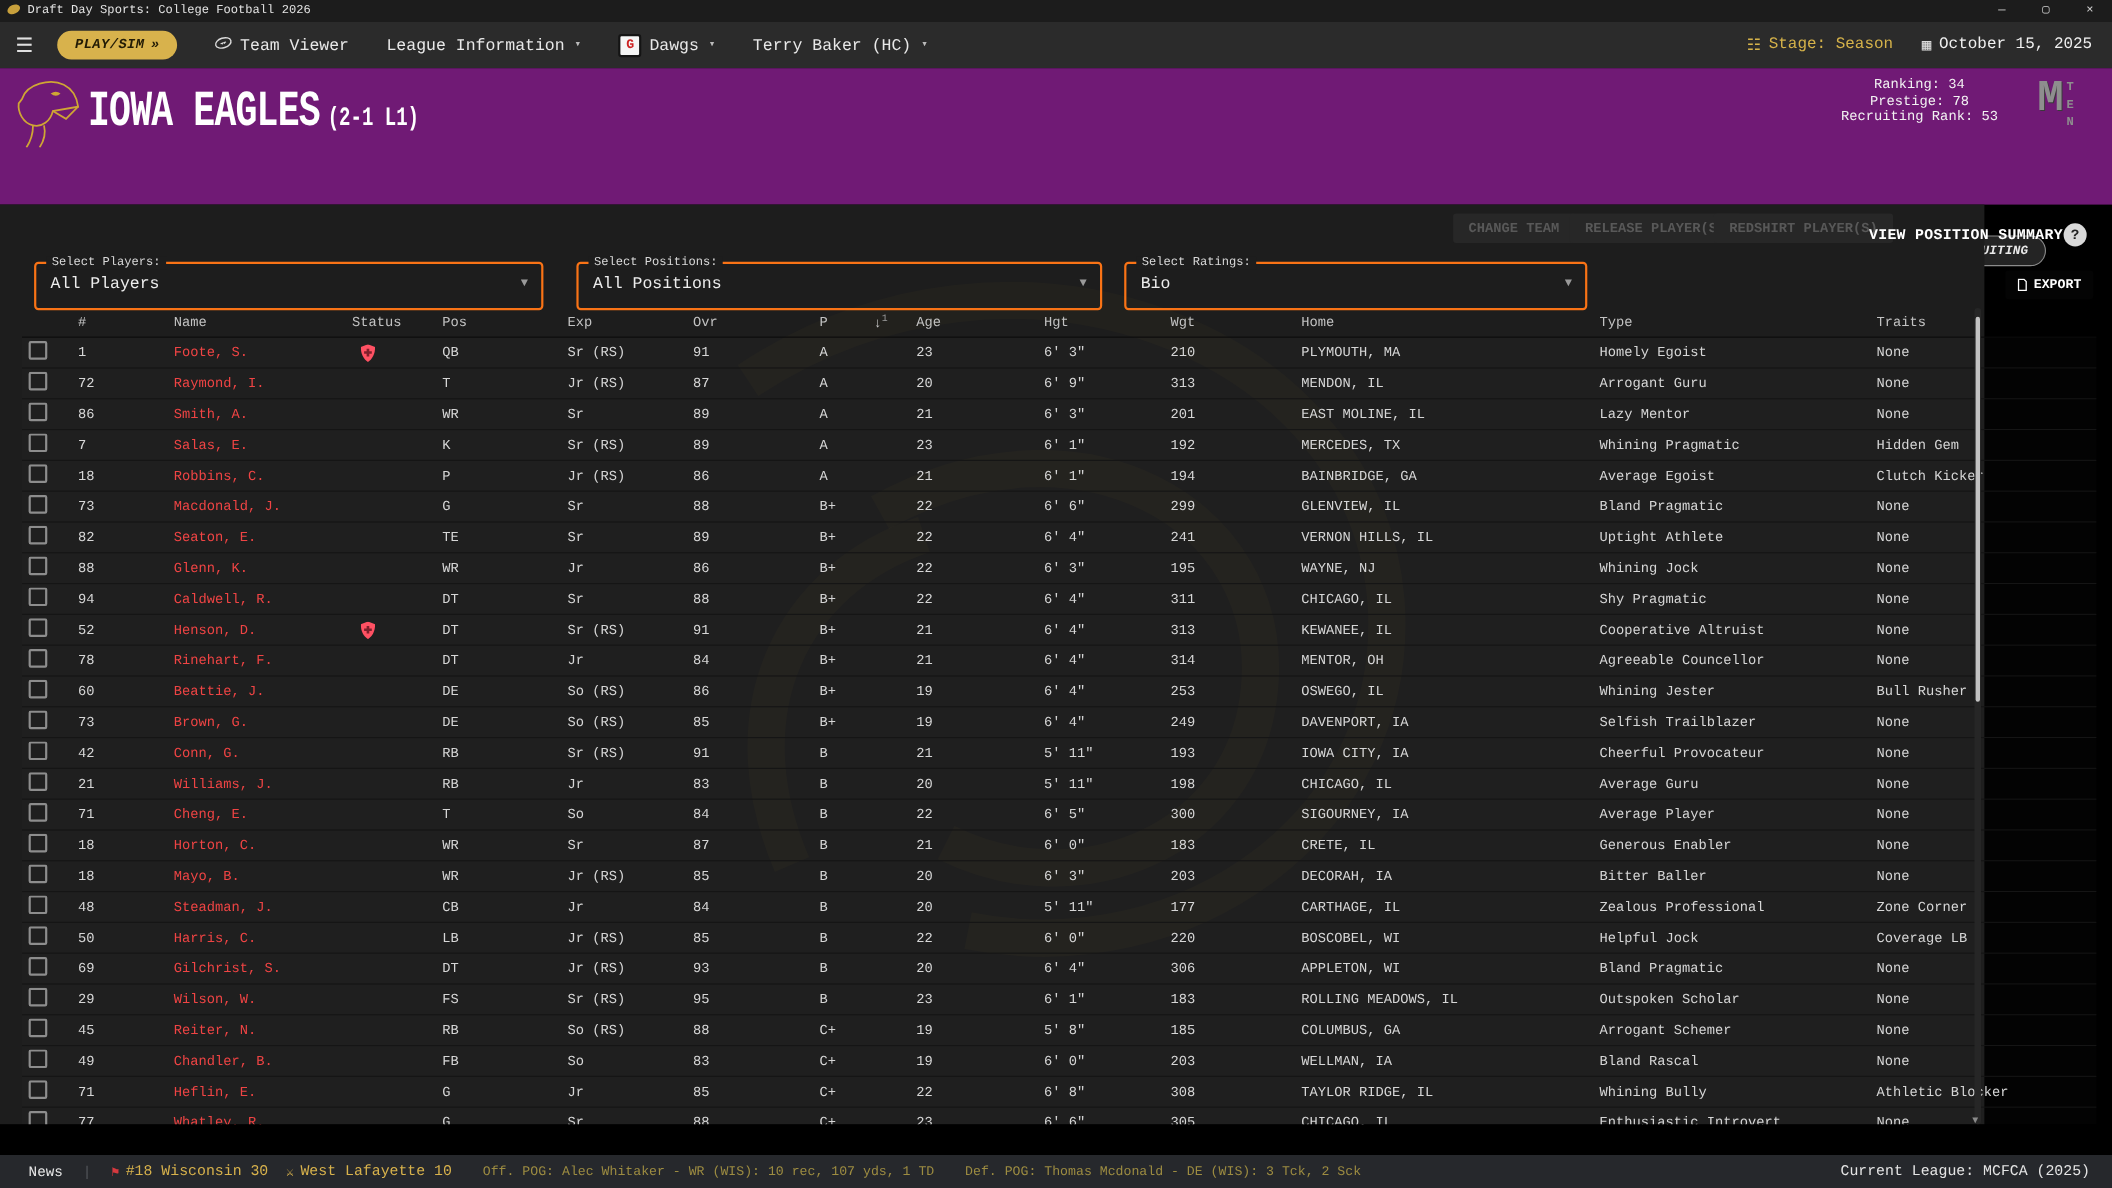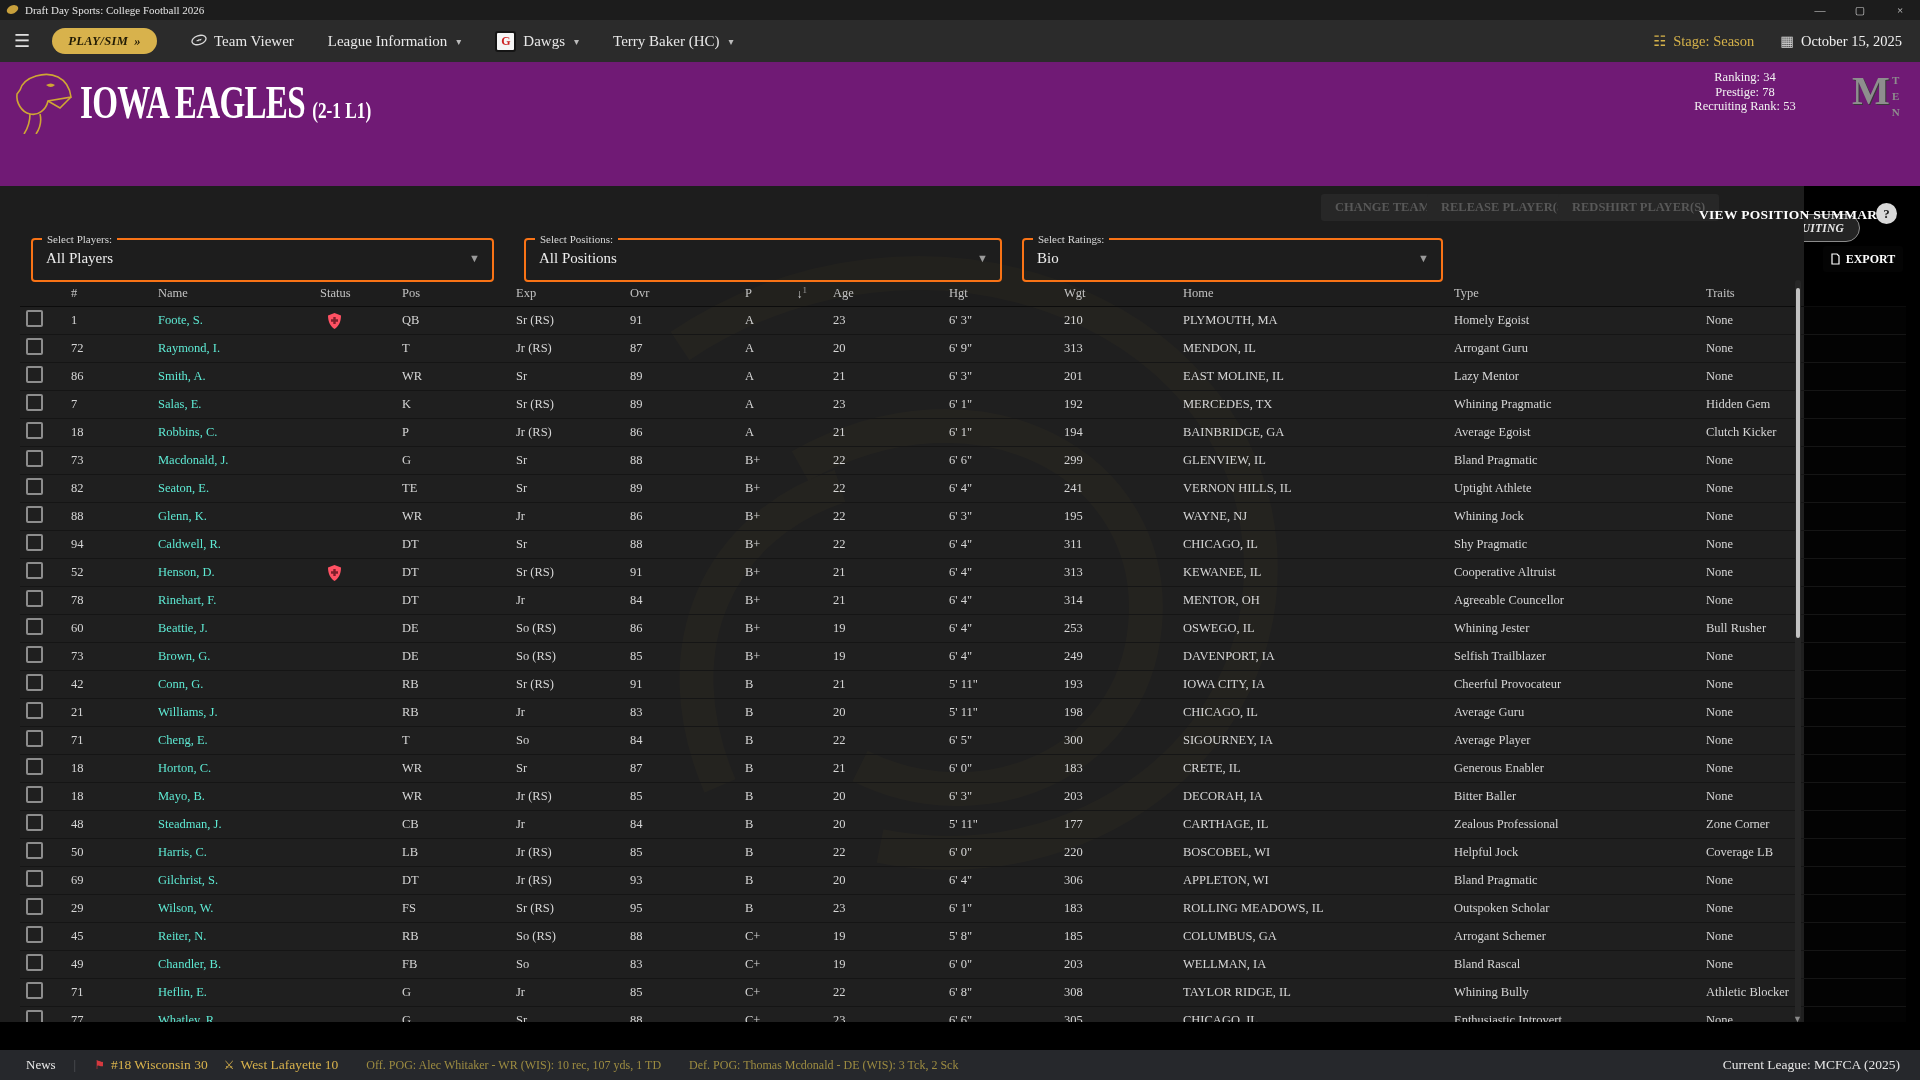--- a/index.html
+++ b/index.html
@@ -1,17 +1,17 @@
 <!DOCTYPE html>
 <html><head>
 <meta charset="utf-8">
 <style>
   html,body{margin:0;padding:0;background:#000;}
   #app{position:relative;width:1920px;height:1080px;background:#000;overflow:hidden;
-       font-family:Liberation Serif, serif;color:#ddd;-webkit-font-smoothing:antialiased;}
+       font-family:Liberation Mono, monospace;color:#ddd;-webkit-font-smoothing:antialiased;}
 
   
   .titlebar{position:absolute;left:0;top:0;width:1920px;height:20px;background:#1c1c1c;
             display:flex;align-items:center;font-size:11px;color:#e3e3e3;}
   .titlebar .appicon{margin:0 6px 0 6px;display:inline-block;}
   .wincontrols{position:absolute;right:0;top:0;height:20px;display:flex;align-items:center;gap:0;}
   .winbtn{width:40px;text-align:center;color:#cfcfcf;font-size:11px;line-height:20px;}
 
   
   .navbar{position:absolute;left:0;top:20px;width:1920px;height:42px;background:#2b2b2b;
@@ -77,21 +77,21 @@
   .tr,.thead{display:grid;grid-template-columns:31px 87px 162px 82px 114px 114px 115px 88px 116px 115px 119px 271px 252px 1fr;
        align-items:center;}
   .thead{height:26px;border-bottom:1px solid #0c0c0c;}
   .th{padding-left:20px;font-size:12.5px;color:#c2c2c2;white-space:nowrap;display:flex;align-items:center;}
   .sortind{margin-left:auto;margin-right:6px;color:#cfcfcf;font-size:12px;}
   .sortind sup{font-size:9px;color:#9a9a9a;}
   .tr{height:27px;border-bottom:1px solid #151515;background:rgba(255,255,255,0.012);}
   .td{padding-left:20px;font-size:12.5px;color:#d6d6d6;white-space:nowrap;overflow:hidden;}
   .c-cb{padding-left:6px;}
   .cb{display:inline-block;width:13px;height:13px;border:2px solid #8d8d8d;border-radius:2px;}
-  .c-name{color:#5eead4;}
+  .c-name{color:#ef4444;}
   .c-status{display:flex;justify-content:flex-start;padding-left:28px;}
 
   .scrollbar{position:absolute;right:3px;top:94px;width:6px;height:742px;background:#262626;border-radius:3px;}
   .scrollthumb{position:absolute;left:1px;top:8px;width:4px;height:350px;background:#c2c2c2;border-radius:2px;}
   .scrollarrow{position:absolute;left:-2px;bottom:-2px;color:#8a8a8a;font-size:9px;}
 
   
   .statusbar{position:absolute;left:0;top:1050px;width:1920px;height:30px;background:#26282c;
              display:flex;align-items:center;font-size:13px;}
   .sb-news{margin-left:26px;color:#e8e8e8;}

